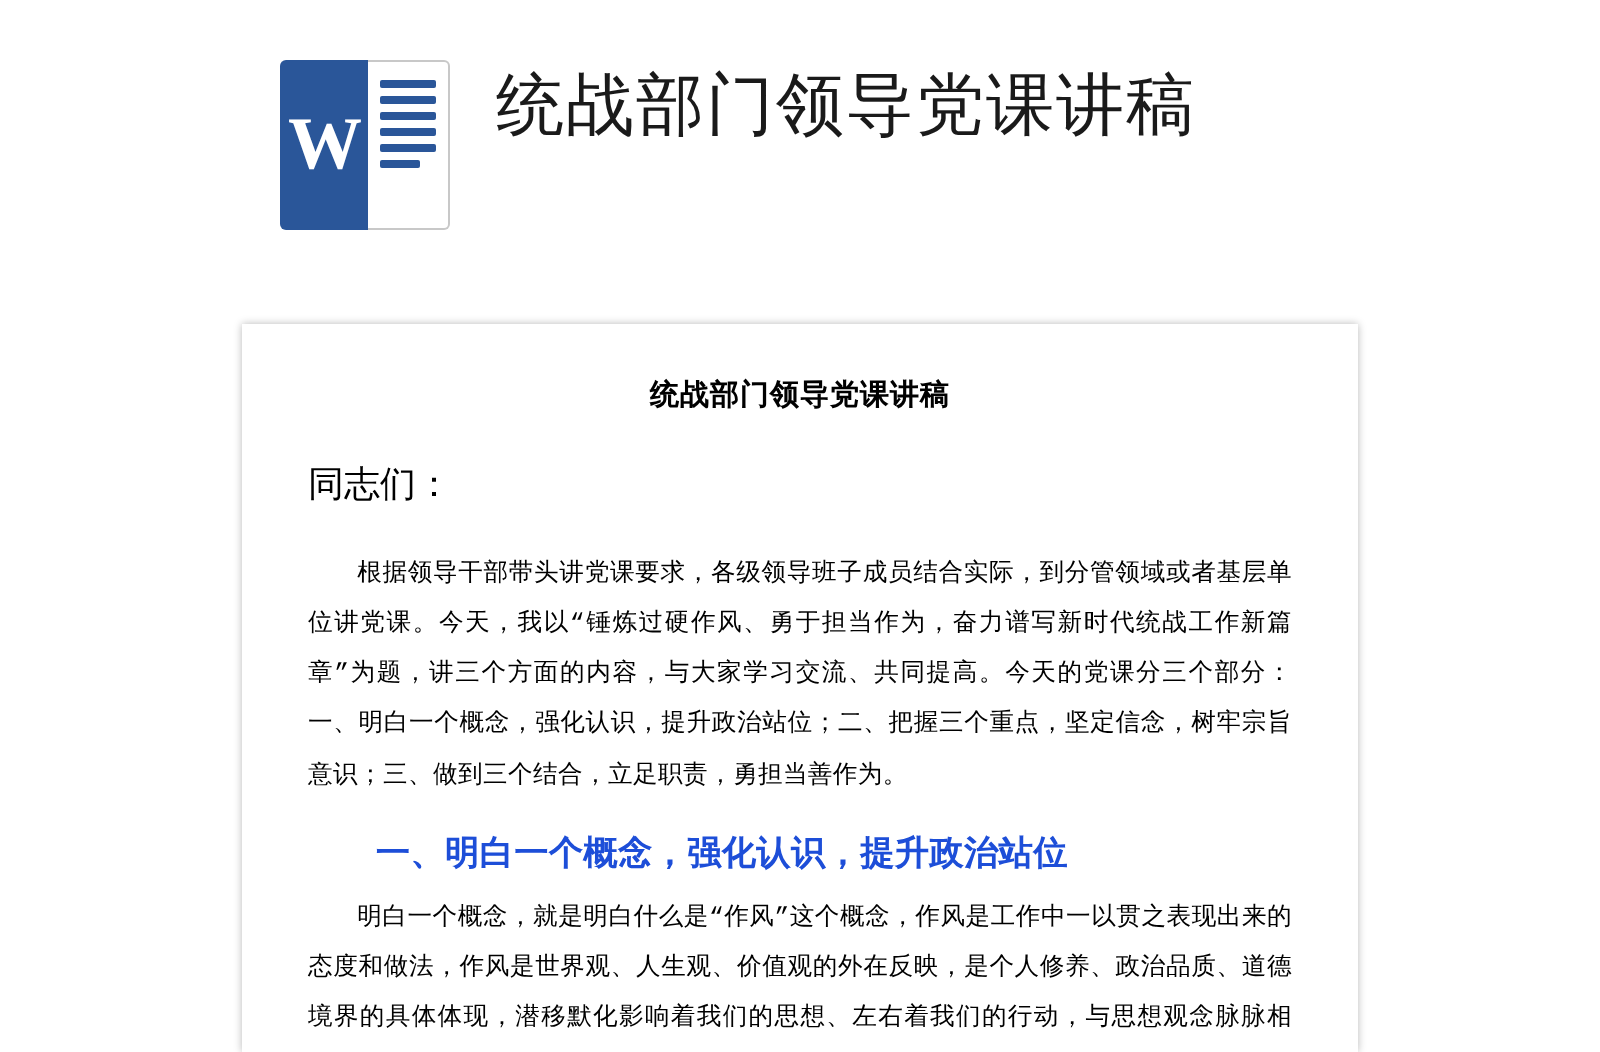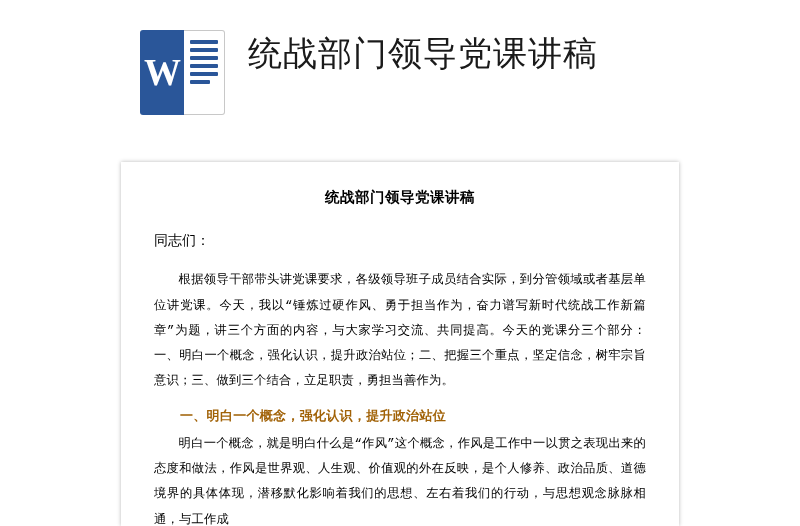--- a/index.html
+++ b/index.html
@@ -101,40 +101,40 @@
   .sheet-title {
     text-align: center;
     font-size: 14.5px;
     font-weight: bold;
     color: #000000;
     font-family: "DejaVu Sans", "Liberation Sans", sans-serif;
     margin-bottom: 22px;
     letter-spacing: 0.5px;
   }
   .salutation {
-    font-size: 14px;
+    font-size: 18px;
     color: #000000;
     font-family: "DejaVu Sans", "Liberation Sans", sans-serif;
     margin-bottom: 17px;
     line-height: 1.6;
   }
   .para {
     font-size: 12.3px;
     color: #000000;
     font-family: Liberation Mono, monospace;
     line-height: 2.05;
     text-align: justify;
     text-indent: 2em;
     margin: 0 0 7px 0;
     letter-spacing: 0.2px;
   }
   .heading {
-    font-size: 13px;
+    font-size: 17px;
     font-weight: bold;
-    color: #a16207;
+    color: #1d4ed8;
     font-family: "DejaVu Sans", "Liberation Sans", sans-serif;
     line-height: 2.05;
     text-indent: 2em;
     margin: 9px 0 2px 0;
     letter-spacing: 0.3px;
   }
 </style>
 </head>
 <body>
 

